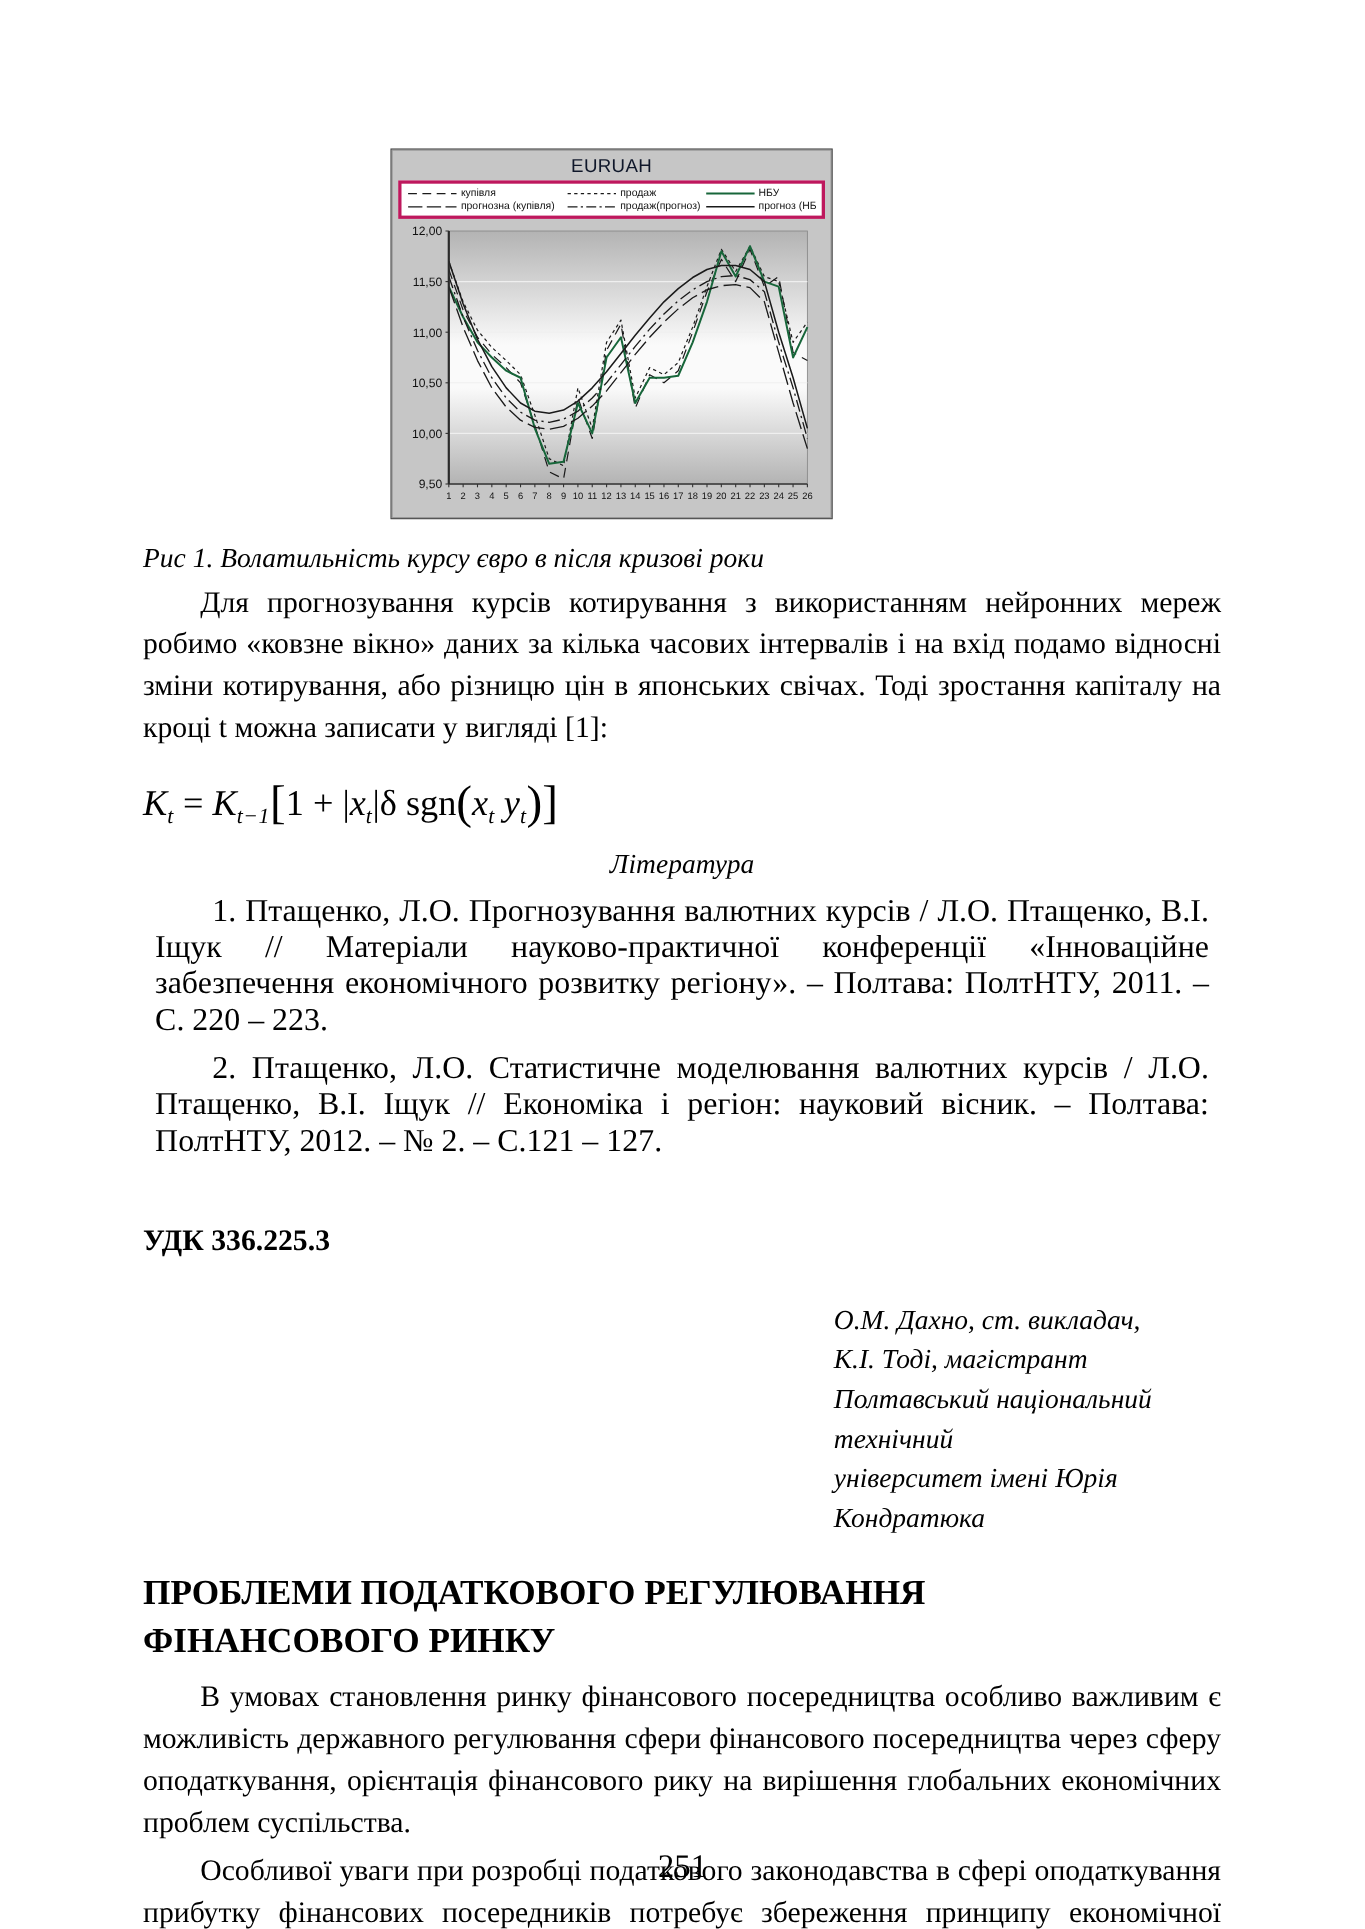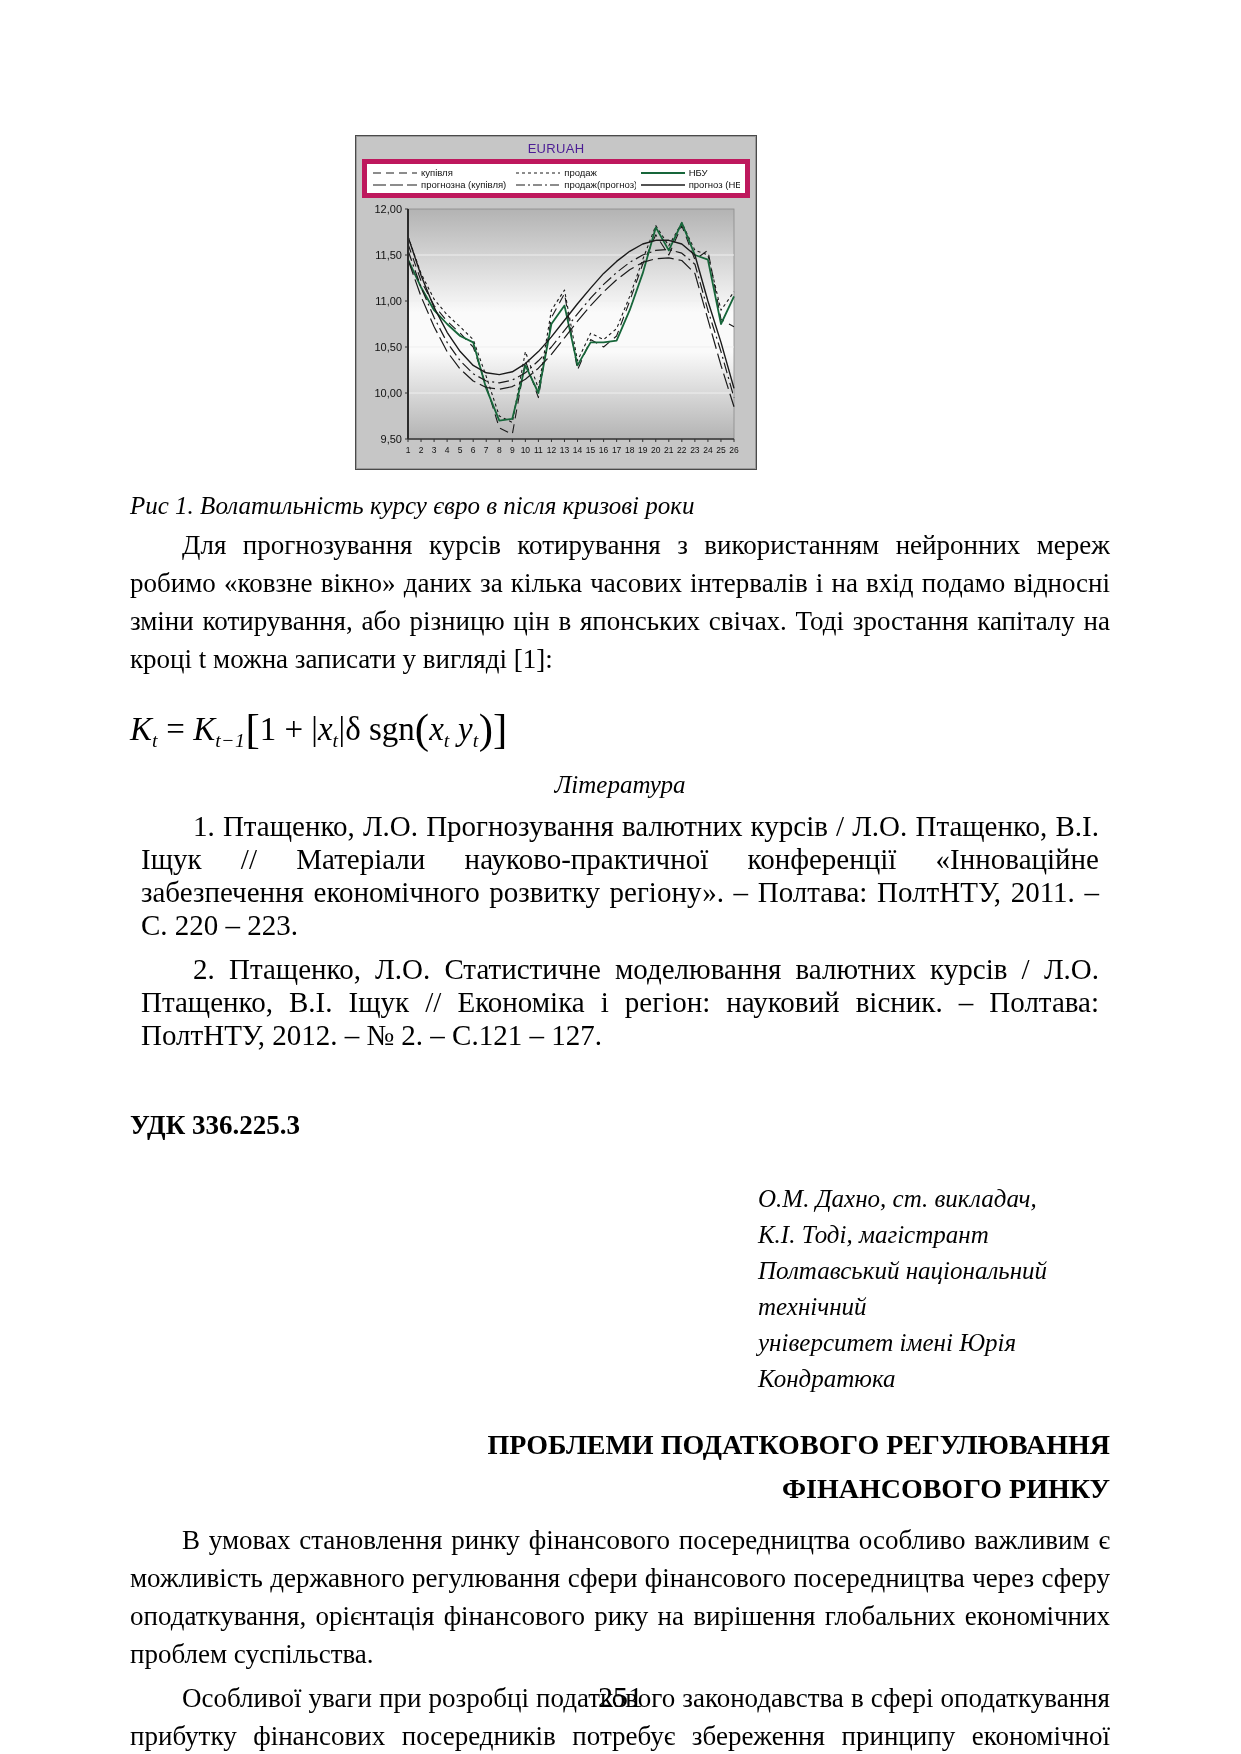--- a/index.html
+++ b/index.html
@@ -15,25 +15,25 @@
   
   .chart-box{
     width:392px;margin-left:225px;
     background:#c6c6c6;
     border:1px solid #4a4a4a;
     box-shadow:0 0 0 1px #9a9a9a inset;
     padding:3px 4px 6px 4px;
     font-family:"Liberation Sans",sans-serif;
   }
   .chart-title{
-    text-align:center;font-size:13px;color:#4c1d95;
+    text-align:center;font-size:17px;color:#0f172a;
     padding:2px 0 3px 0;letter-spacing:.3px;
   }
   .chart-legend{
-    background:#ffffff;border:5px solid #be185d;
+    background:#ffffff;border:3px solid #be185d;
     margin:0 2px 2px 2px;padding:3px 5px;
     display:grid;grid-template-columns:1.18fr 1.02fr .85fr;
     row-gap:1px;column-gap:4px;
   }
   .legend-item{display:flex;align-items:center;gap:3px;min-width:0;}
   .legend-item svg{flex:0 0 auto;}
   .legend-label{font-size:9.5px;white-space:nowrap;overflow:hidden;color:#111;}
   .plot-wrap{padding:1px 0 0 0;}
 
   
@@ -55,21 +55,21 @@
   .lit-heading{
     text-align:center;font-style:italic;font-size:25px;margin:18px 0 4px 0;
   }
   .ref{
     font-size:29px;line-height:33px;
     text-align:justify;text-indent:52px;margin:11px;
   }
   .udk{font-weight:bold;font-size:27px;margin:58px 0 0 0;}
   .authors{margin:40px 0 0 628px;font-style:italic;font-size:25px;line-height:36px;}
   .article-title{
-    text-align:right;font-weight:bold;font-size:28px;line-height:44px;
+    text-align:left;font-weight:bold;font-size:32px;line-height:44px;
     margin:26px 0 10px 0;
   }
   .page-number{
     position:absolute;left:0;right:0;bottom:40px;
     text-align:center;font-size:30px;
   }
 </style>
 </head>
 <body>
 

